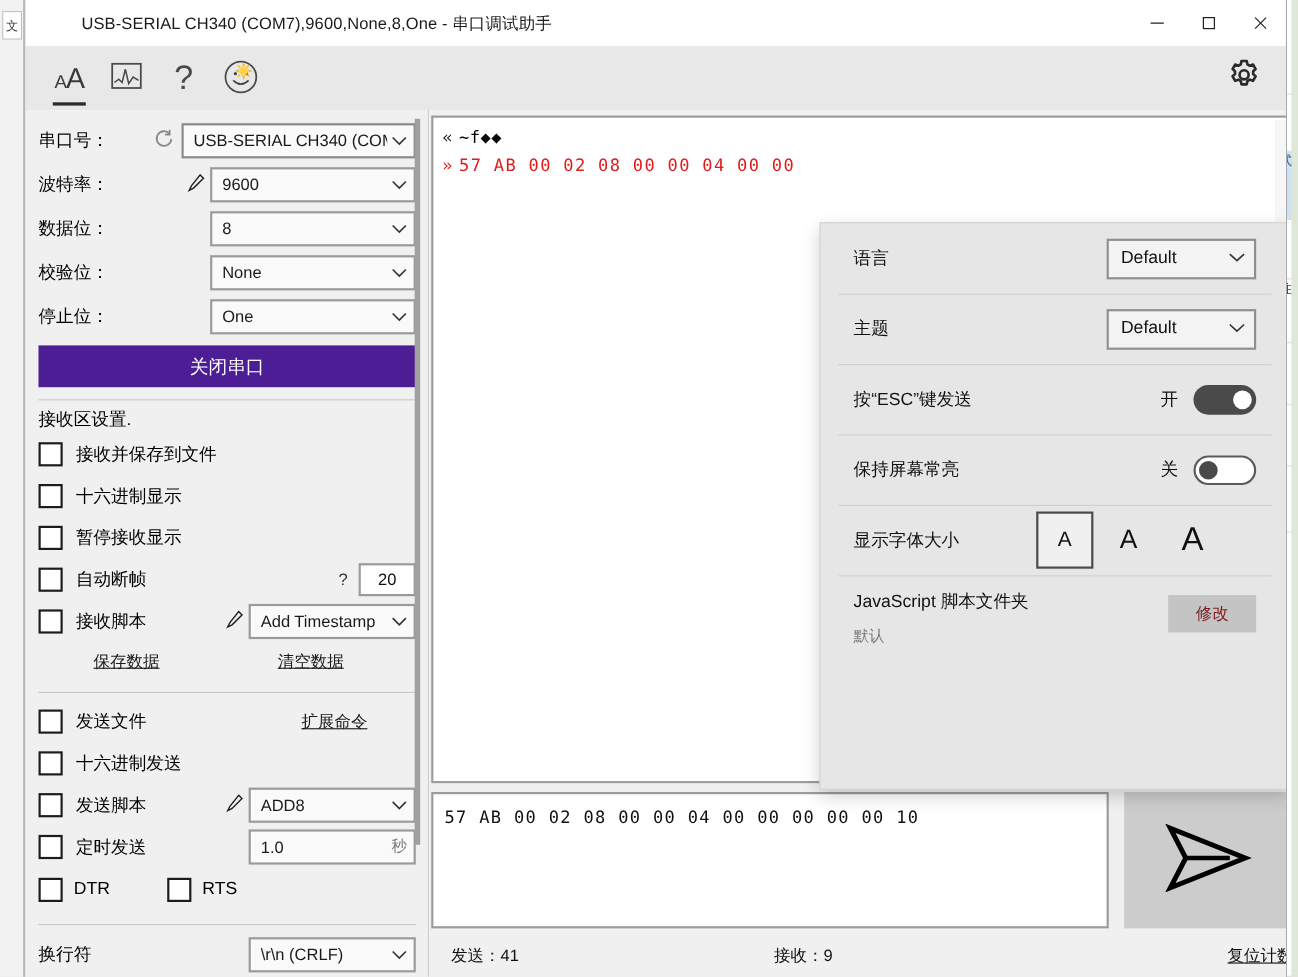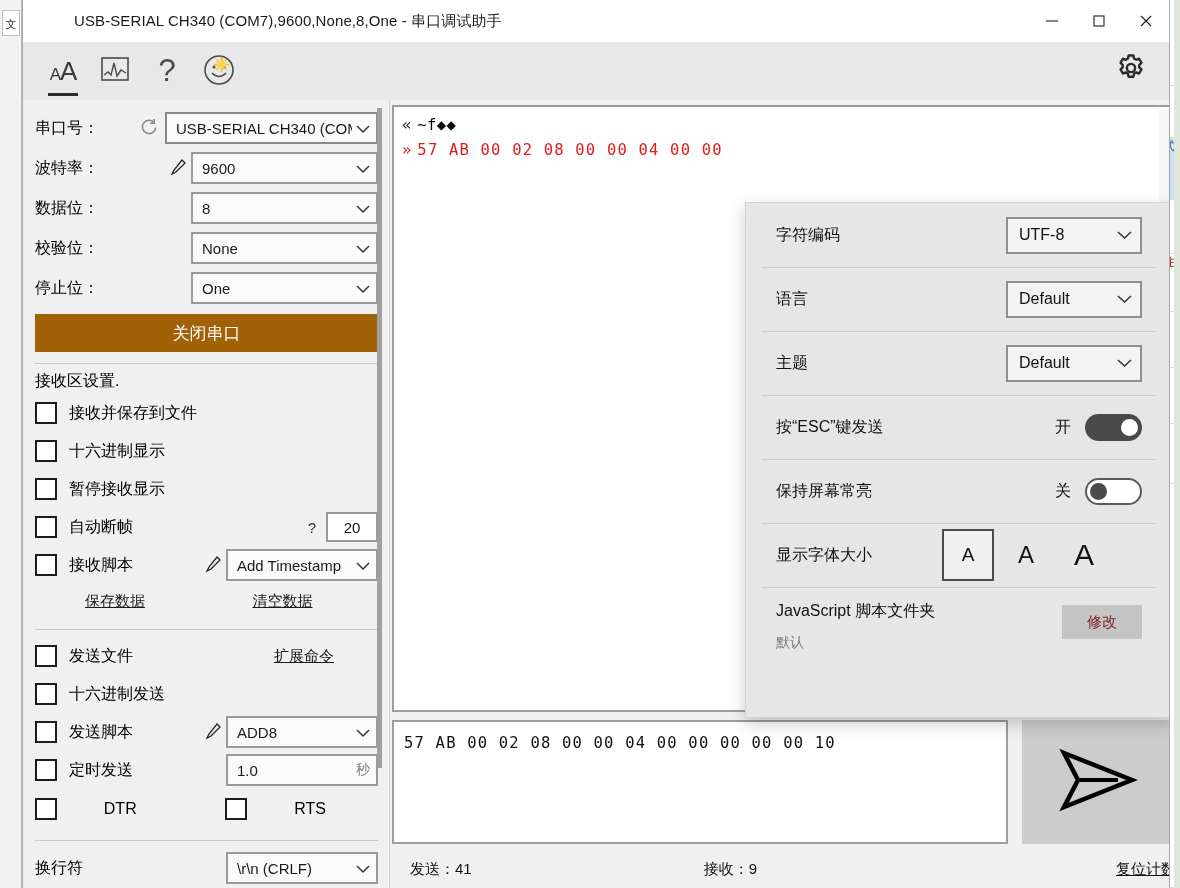--- a/index.html
+++ b/index.html
@@ -100,21 +100,21 @@
     flex: 1; height: 32px; background: #fafafa; border: 2px solid #9a9a9a;
     display: flex; align-items: center; padding: 0 6px 0 9px;
     font-size: 15px; color: #1a1a1a; position: relative; overflow: hidden;
   }
   .combo.wide { border-color:#8a8a8a; }
   .combo .cv { flex:1; white-space: nowrap; overflow: hidden; }
   .combo .chev { margin-left: 4px; color:#333; flex:none; }
   .combo .suffix { color:#777; font-size:14px; }
 
   .bigbtn {
-    margin-top: 6px; height: 38px; background: #a16207; color: #fff;
+    margin-top: 6px; height: 38px; background: #4c1d95; color: #fff;
     display: flex; align-items: center; justify-content: center;
     font-size: 17px; width: 343px;
   }
   .sep { height: 1px; background: #c8c8c8; margin: 11px 0 7px 0; width: 343px; }
   .sect-title { font-size: 16px; color: #000; margin-bottom: 2px; }
   .cbrow { display: flex; align-items: center; height: 38px; }
   .cbox {
     width: 22px; height: 22px; border: 2px solid #1c1c1c; background: #fff;
     flex: none; margin-right: 12px;
   }
@@ -125,21 +125,21 @@
     width: 52px; height: 30px; border: 2px solid #9a9a9a; background: #fff;
     font-size: 15px; color: #111; display:flex; align-items:center; justify-content:center;
   }
   .linkrow { display: flex; height: 34px; align-items: center; }
   .link {
     font-size: 15px; color: #1a1a1a; text-decoration: underline; text-align: center;
   }
   .link.l1 { width: 160px; }
   .link.l2 { width: 175px; }
   .link.right { margin-left: auto; margin-right: 44px; }
-  .dtrrow { display: flex; align-items: center; height: 40px; justify-content: space-between; }
+  .dtrrow { display: flex; align-items: center; height: 40px; }
   .dtrrow .cbox { margin-right: 10px; }
   .dtrrow .ctext { font-size: 16px; margin-right: 52px; }
 
   
   .lscroll {
     position: absolute; right: 6px; top: 6px; width: 7px; height: 776px;
     background: transparent;
   }
   .lscroll .thumb {
     position: absolute; left: 1px; top: 2px; width: 5px; height: 660px;
@@ -571,31 +571,20 @@
 
       <div class="statusbar">
         <span class="s1">发送：41</span>
         <span class="s2">接收：9</span>
         <span class="s3">复位计数</span>
       </div>
     </div>
 
     <div class="popup">
 
-      <div class="prow">
-        <span class="plab">字符编码</span>
-        <div class="pcombo">
-          <span class="cv">UTF-8</span>
-          <span>
-            <svg width="15" height="9" viewBox="0 0 15 9">
-                <polyline points="1,1 7.5,7 14,1" fill="none" stroke="#333" stroke-width="1.5"></polyline>
-              </svg>
-          </span>
-        </div>
-      </div>
 
       <div class="prow">
         <span class="plab">语言</span>
         <div class="pcombo">
           <span class="cv">Default</span>
           <span>
             <svg width="15" height="9" viewBox="0 0 15 9">
                 <polyline points="1,1 7.5,7 14,1" fill="none" stroke="#333" stroke-width="1.5"></polyline>
               </svg>
           </span>

